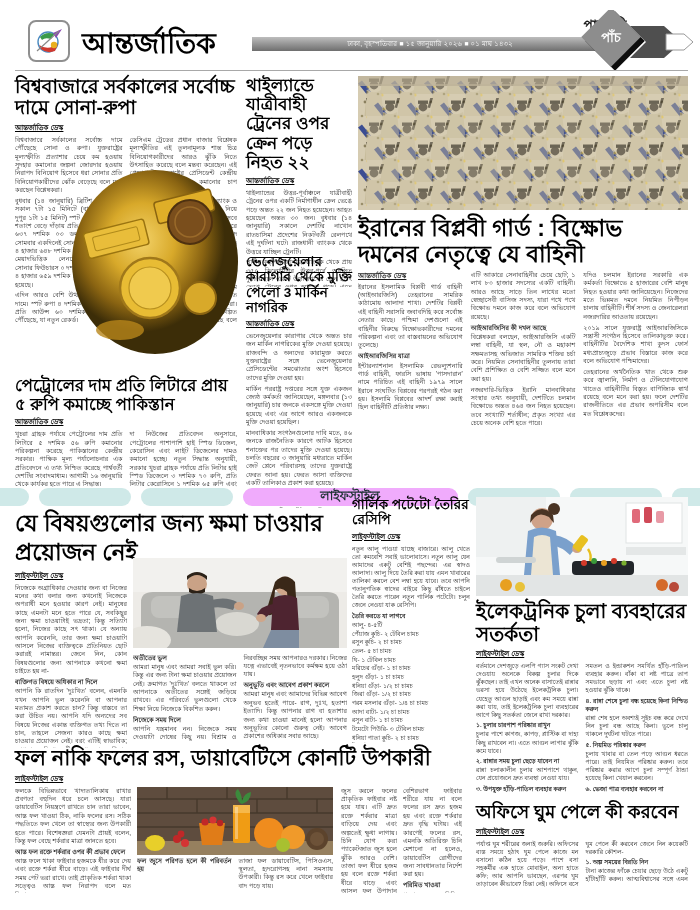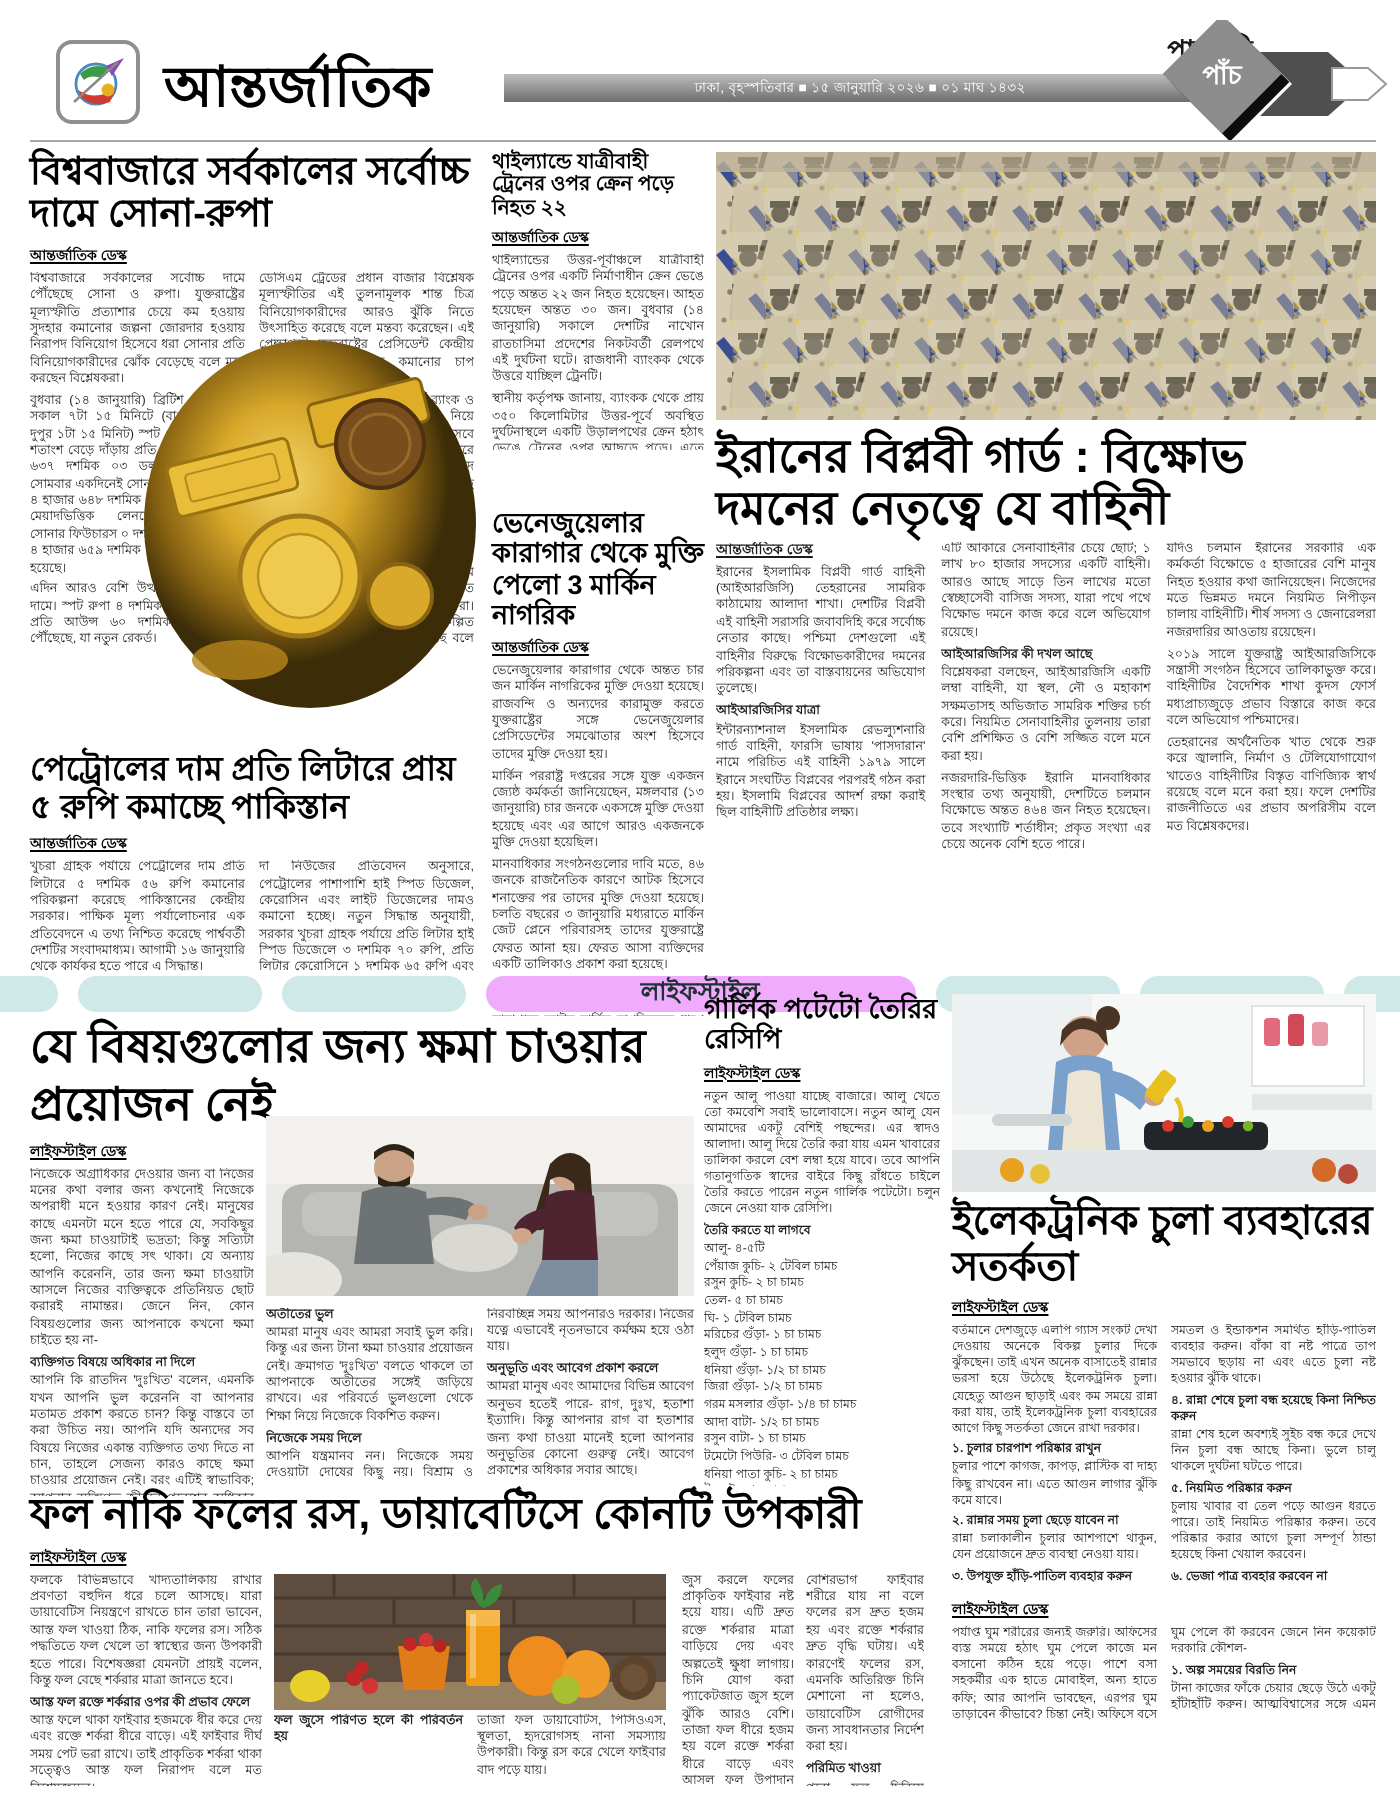--- a/index.html
+++ b/index.html
@@ -98,21 +98,21 @@
 <div class="abs" style="left:15px; top:376px; width:222px;">
   <div class="hl" style="font-size:16.5px;">পেট্রোলের দাম প্রতি লিটারে প্রায় ৫ রুপি কমাচ্ছে পাকিস্তান</div>
   <div class="byline">আন্তর্জাতিক ডেস্ক</div>
   <div class="body-text cols2" style="height:64px;">
       <p>খুচরা গ্রাহক পর্যায়ে পেট্রোলের দাম প্রতি লিটারে ৫ দশমিক ৫৬ রুপি কমানোর পরিকল্পনা করেছে পাকিস্তানের কেন্দ্রীয় সরকার। পাক্ষিক মূল্য পর্যালোচনার এক প্রতিবেদনে এ তথ্য নিশ্চিত করেছে পার্শ্ববর্তী দেশটির সংবাদমাধ্যম। আগামী ১৬ জানুয়ারি থেকে কার্যকর হতে পারে এ সিদ্ধান্ত।</p>
       <p>দা নিউজের প্রতিবেদন অনুসারে, পেট্রোলের পাশাপাশি হাই স্পিড ডিজেল, কেরোসিন এবং লাইট ডিজেলের দামও কমানো হচ্ছে। নতুন সিদ্ধান্ত অনুযায়ী, সরকার খুচরা গ্রাহক পর্যায়ে প্রতি লিটার হাই স্পিড ডিজেলে ৩ দশমিক ৭০ রুপি, প্রতি লিটার কেরোসিনে ১ দশমিক ৬৫ রুপি এবং প্রতি লিটার লাইট ডিজেলে ৪ দশমিক ৭৮ রুপি কমাতে যাচ্ছে। বৈশ্বিক বাজারে জ্বালানি তেলের দাম কমায় এ সিদ্ধান্ত নেওয়া হয়েছে।</p>
     </div>
 </div>
 
 <div class="abs" style="left:246px; top:76px; width:106px;">
-  <div class="hl" style="font-size:10px;">থাইল্যান্ডে যাত্রীবাহী ট্রেনের ওপর ক্রেন পড়ে নিহত ২২</div>
+  <div class="hl" style="font-size:17px;">থাইল্যান্ডে যাত্রীবাহী ট্রেনের ওপর ক্রেন পড়ে নিহত ২২</div>
   <div class="byline">আন্তর্জাতিক ডেস্ক</div>
   <div class="body-text" style="height:98px;">
       <p>থাইল্যান্ডের উত্তর-পূর্বাঞ্চলে যাত্রীবাহী ট্রেনের ওপর একটি নির্মাণাধীন ক্রেন ভেঙে পড়ে অন্তত ২২ জন নিহত হয়েছেন। আহত হয়েছেন অন্তত ৩০ জন। বুধবার (১৪ জানুয়ারি) সকালে দেশটির নাখোন রাতচাসিমা প্রদেশের নিকটবর্তী রেলপথে এই দুর্ঘটনা ঘটে। রাজধানী ব্যাংকক থেকে উত্তরে যাচ্ছিল ট্রেনটি।</p>
       <p>স্থানীয় কর্তৃপক্ষ জানায়, ব্যাংকক থেকে প্রায় ৩৫০ কিলোমিটার উত্তর-পূর্বে অবস্থিত দুর্ঘটনাস্থলে একটি উড়ালপথের ক্রেন হঠাৎ ভেঙে ট্রেনের ওপর আছড়ে পড়ে। এতে ট্রেনটি লাইনচ্যুত হয় ও কয়েকটি বগি দুমড়ে-মুচড়ে যায়।</p>
     </div>
 </div>
 
 <div class="abs" style="left:246px; top:254px; width:106px;">
   <div class="hl" style="font-size:13.5px;">ভেনেজুয়েলার কারাগার থেকে মুক্তি পেলো 3 মার্কিন নাগরিক</div>
   <div class="byline">আন্তর্জাতিক ডেস্ক</div>
@@ -281,20 +281,21 @@
       <p class="sub">৩. উপযুক্ত হাঁড়ি-পাতিল ব্যবহার করুন</p>
       <p>সমতল ও ইন্ডাকশন সমর্থিত হাঁড়ি-পাতিল ব্যবহার করুন। বাঁকা বা নষ্ট পাত্রে তাপ সমভাবে ছড়ায় না এবং এতে চুলা নষ্ট হওয়ার ঝুঁকি থাকে।</p>
       <p class="sub">৪. রান্না শেষে চুলা বন্ধ হয়েছে কিনা নিশ্চিত করুন</p>
       <p>রান্না শেষ হলে অবশ্যই সুইচ বন্ধ করে দেখে নিন চুলা বন্ধ আছে কিনা। ভুলে চালু থাকলে দুর্ঘটনা ঘটতে পারে।</p>
       <p class="sub">৫. নিয়মিত পরিষ্কার করুন</p>
       <p>চুলায় খাবার বা তেল পড়ে আগুন ধরতে পারে। তাই নিয়মিত পরিষ্কার করুন। তবে পরিষ্কার করার আগে চুলা সম্পূর্ণ ঠান্ডা হয়েছে কিনা খেয়াল করবেন।</p>
       <p class="sub">৬. ভেজা পাত্র ব্যবহার করবেন না</p>
     </div>
 
   <div>
+    <div class="hl" style="font-size:18px; margin-top:6px;">অফিসে ঘুম পেলে কী করবেন</div>
     <div class="byline">লাইফস্টাইল ডেস্ক</div>
     <div class="body-text cols2" style="height:52px; font-size:6.1px;">
         <p>পর্যাপ্ত ঘুম শরীরের জন্যই জরুরি। অফিসের ব্যস্ত সময়ে হঠাৎ ঘুম পেলে কাজে মন বসানো কঠিন হয়ে পড়ে। পাশে বসা সহকর্মীর এক হাতে মোবাইল, অন্য হাতে কফি; আর আপনি ভাবছেন, এরপর ঘুম তাড়াবেন কীভাবে? চিন্তা নেই। অফিসে বসে ঘুম পেলে কী করবেন জেনে নিন কয়েকটি দরকারি কৌশল-</p>
         <p class="sub">১. অল্প সময়ের বিরতি নিন</p>
         <p>টানা কাজের ফাঁকে চেয়ার ছেড়ে উঠে একটু হাঁটাহাঁটি করুন। আত্মবিশ্বাসের সঙ্গে এমন ভাব করুন যেন কোনো জরুরি কাজে যাচ্ছেন। এতে শরীর সচল হবে এবং ঘুম ভাব কেটে যাবে।</p>
       </div>
   </div>
 </div>
 
 <div class="abs" style="left:15px; top:746px; width:447px;">

